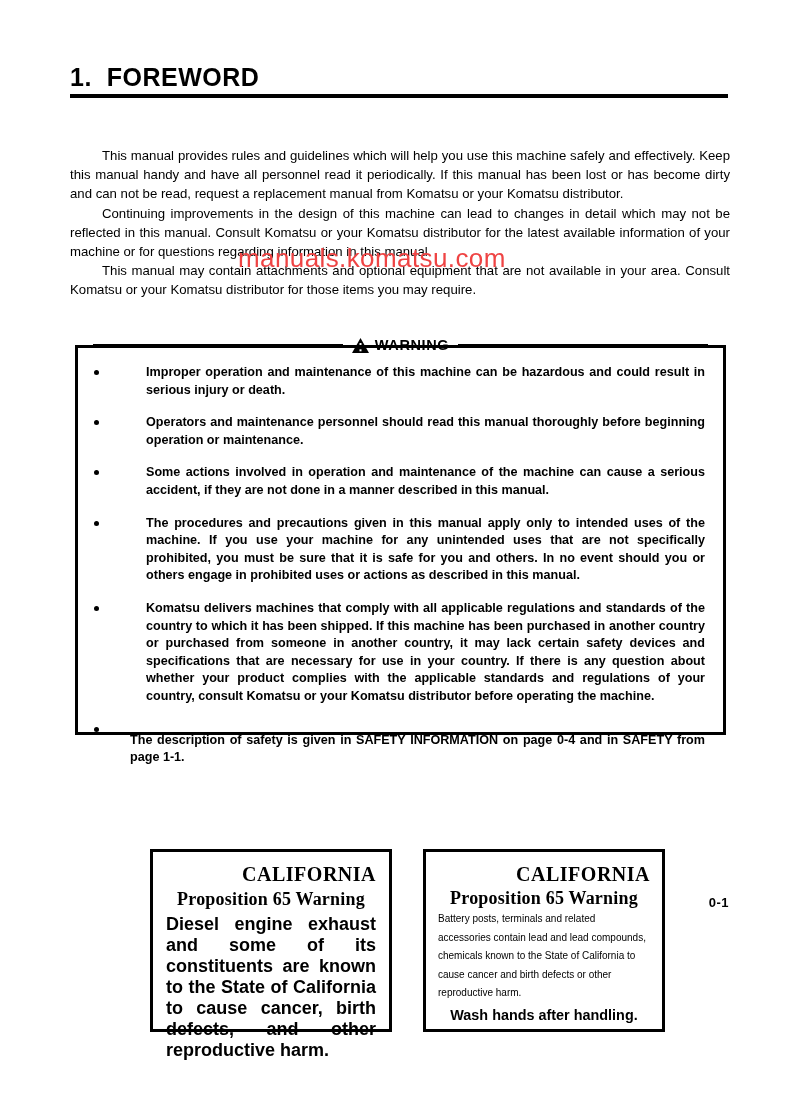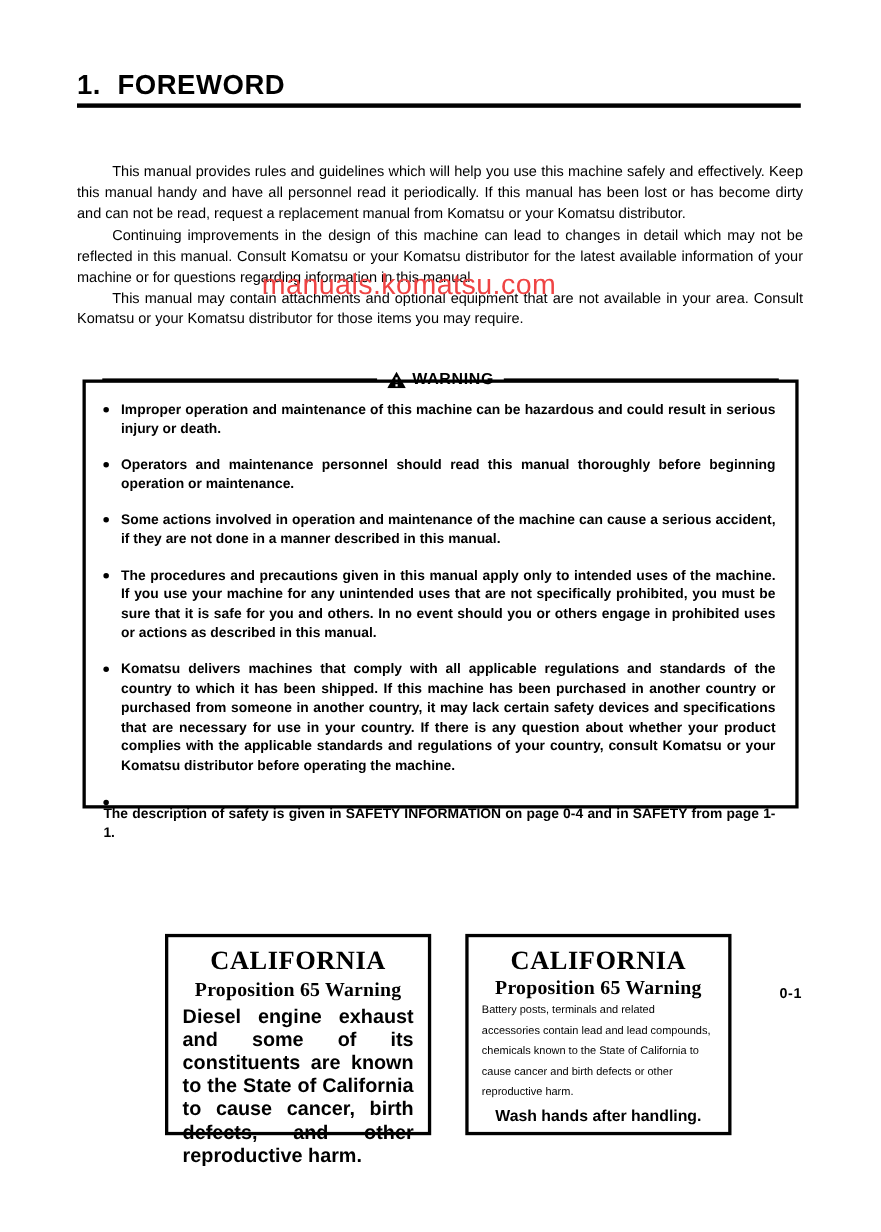--- a/index.html
+++ b/index.html
@@ -144,20 +144,21 @@
   .warn-item .bullet i {
     display: block;
     width: 5px;
     height: 5px;
     border-radius: 50%;
     background: #000;
   }
   .warn-item .wtext {
     flex: 1 1 auto;
     text-align: justify;
+    margin-left: 36px;
   }
   .warn-item.last { margin-bottom: 0; flex-direction: column; }
 
   
   .prop-left {
     position: absolute;
     left: 150px;
     top: 849px;
     width: 242px;
     height: 183px;
@@ -169,22 +170,22 @@
     position: absolute;
     left: 423px;
     top: 849px;
     width: 242px;
     height: 183px;
     border: 3px solid #000;
     box-sizing: border-box;
     padding: 10px 12px 8px 12px;
   }
   .prop-title1 {
-    text-align: center;
-    font-size: 24px;
+    text-align: right;
+    font-size: 20px;
     font-weight: bold;
     font-family: "Liberation Serif", serif;
     letter-spacing: 0.5px;
     line-height: 24px;
   }
   .prop-title2 {
     text-align: center;
     font-size: 18px;
     font-weight: bold;
     font-family: "Liberation Serif", serif;

